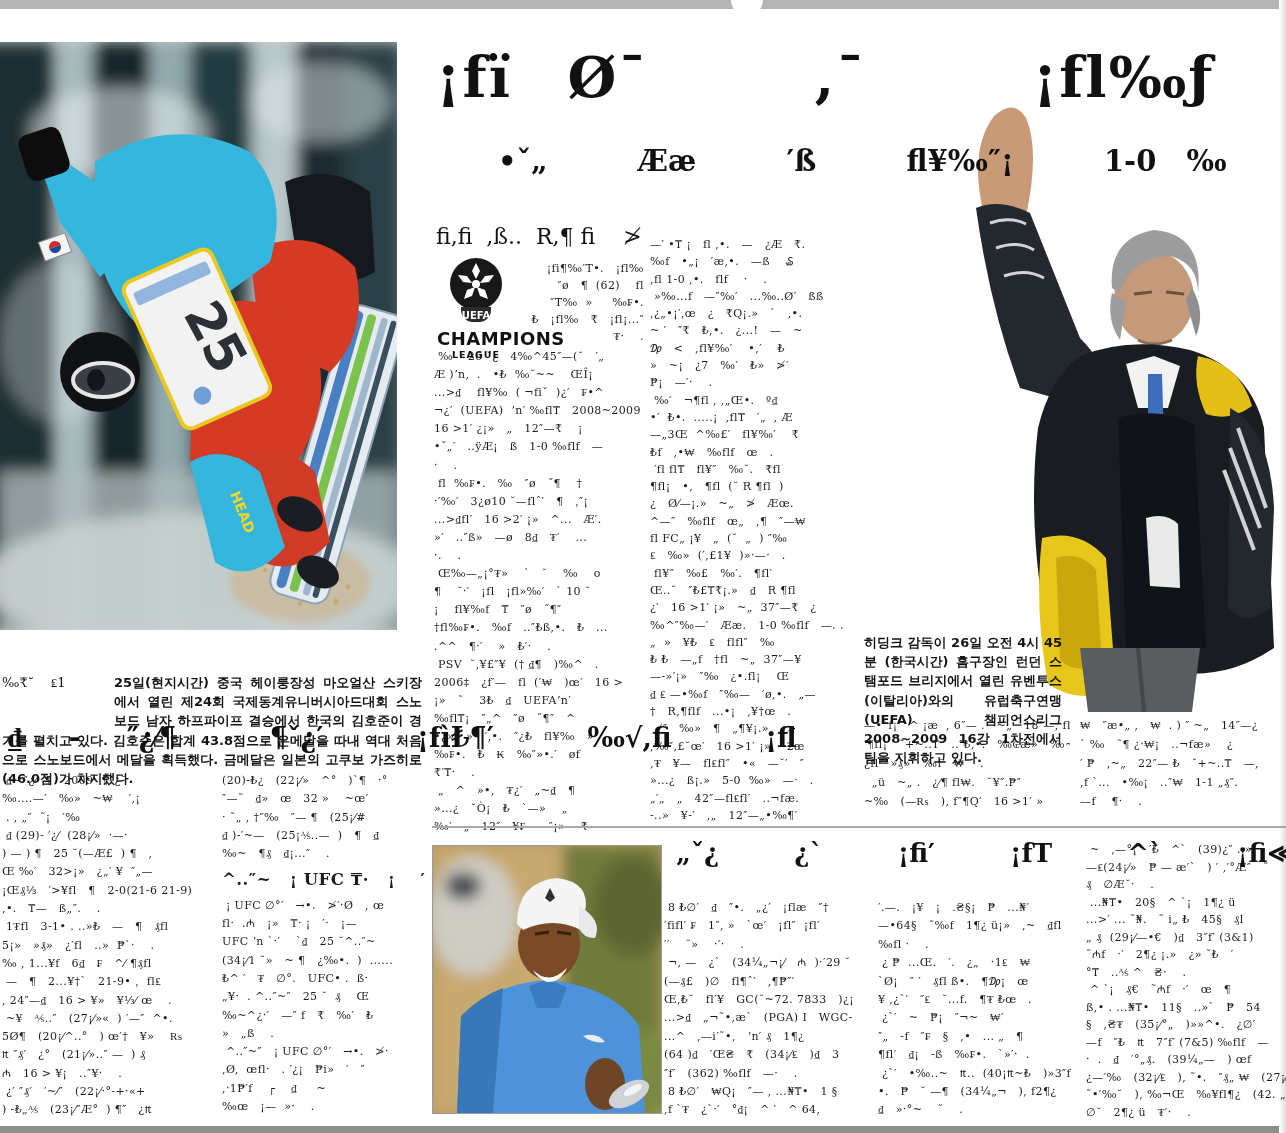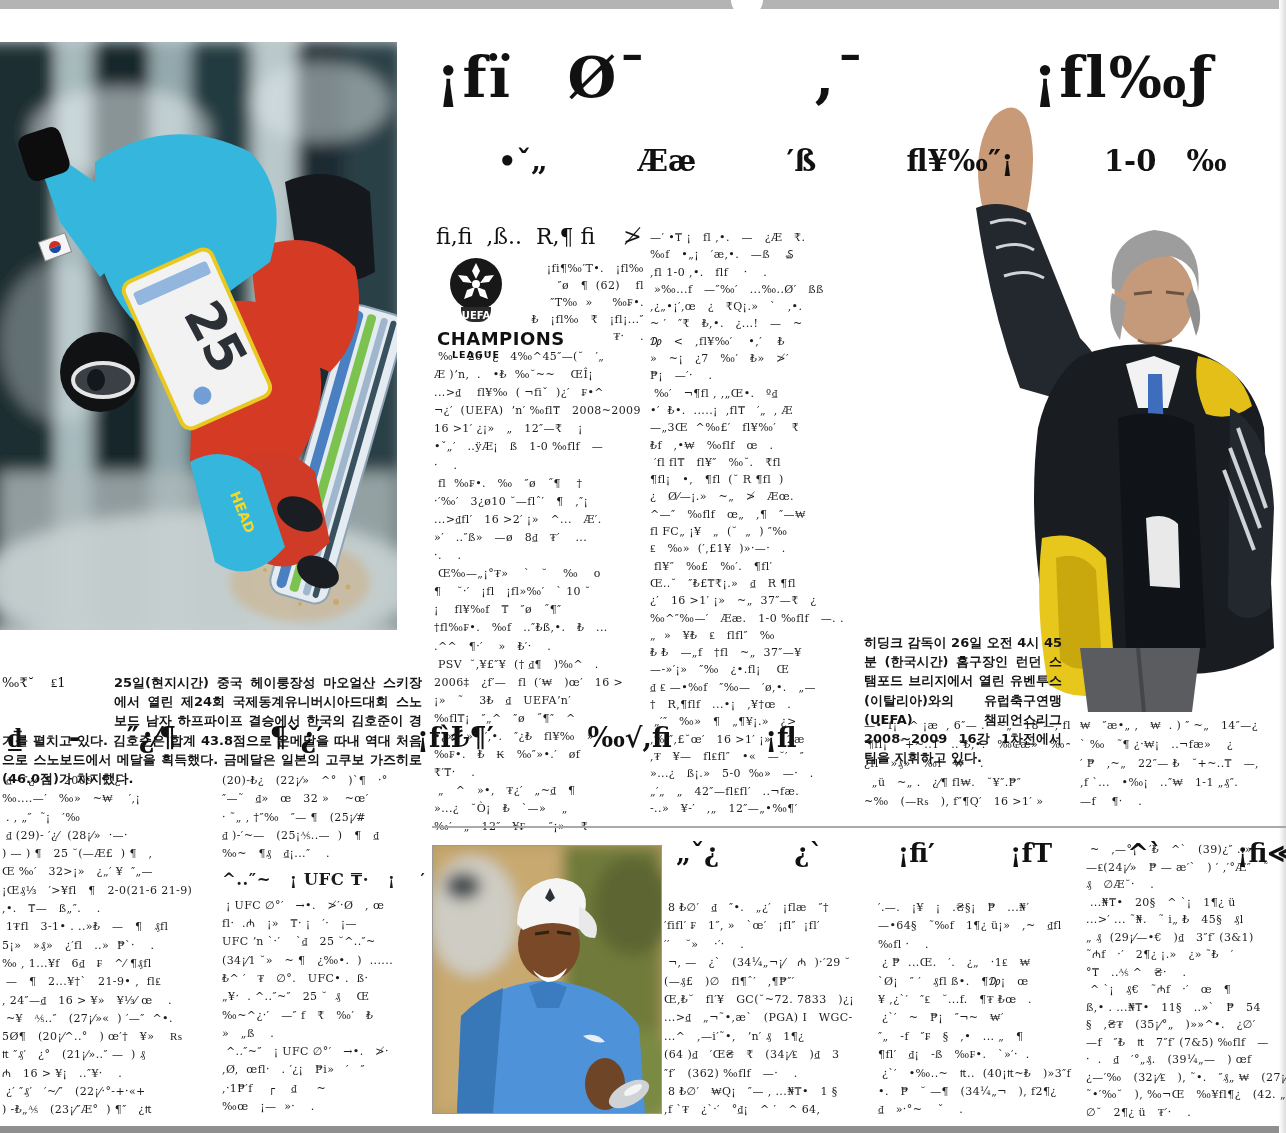--- a/index.html
+++ b/index.html
@@ -19,21 +19,21 @@
   .kicker{left:436px;top:224px;width:220px;font-size:22px;font-weight:normal;white-space:pre;}
   .headline-left{left:8px;top:722px;width:414px;font-size:27px;font-weight:bold;
                  word-spacing:14px;white-space:pre;}
   .headline-golf{left:676px;top:838px;width:400px;font-size:26px;font-weight:bold;
                  word-spacing:16px;white-space:pre;z-index:3;}
   
   .col{font-size:11px;line-height:18.1px;letter-spacing:.4px;color:#1c1c1c;}
   .tline{white-space:pre;overflow:hidden;}
   .c-main1t{left:520px;top:260px;width:124px;line-height:17px;text-align:right;}
   .c-main1{left:434px;top:348px;width:212px;}
-  .c-main2{left:650px;top:229px;width:214px;line-height:17.3px;}
+  .c-main2{left:650px;top:236px;width:214px;line-height:17.3px;}
   .c-rm1{left:864px;top:716px;width:206px;line-height:19px;z-index:5;}
   .c-rm2{left:1080px;top:716px;width:206px;line-height:19px;z-index:5;}
   .c-l1{left:2px;top:772px;width:208px;line-height:18.3px;}
   .c-l2{left:222px;top:772px;width:202px;line-height:18.3px;}
   .ufc-subhead{font-size:16.5px;font-weight:bold;white-space:pre;margin:8px 0 7px 0;letter-spacing:.5px;}
   .c-g1{left:664px;top:899px;width:208px;line-height:18.4px;}
   .c-g2{left:878px;top:899px;width:200px;line-height:18.4px;}
   .c-g3{left:1086px;top:841px;width:200px;line-height:17.5px;}
   
   .caption{font-family:"DejaVu Sans","Liberation Sans",sans-serif;font-weight:bold;

